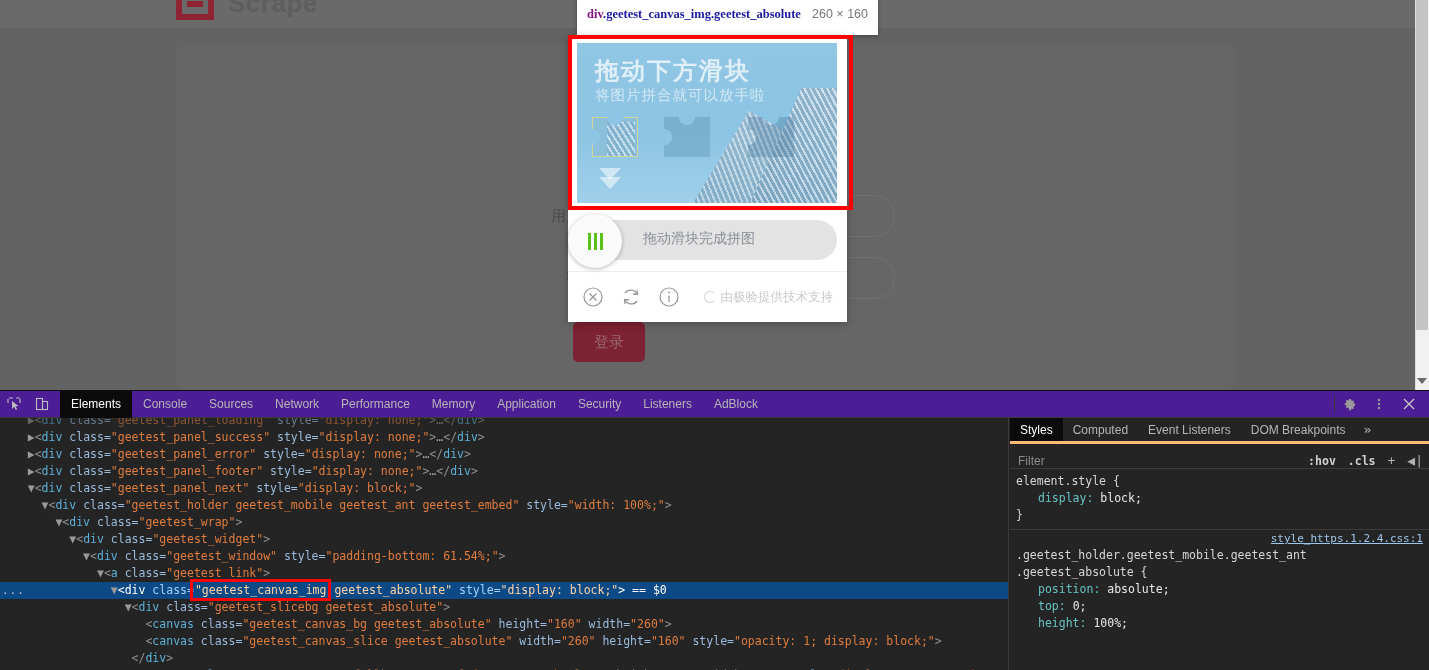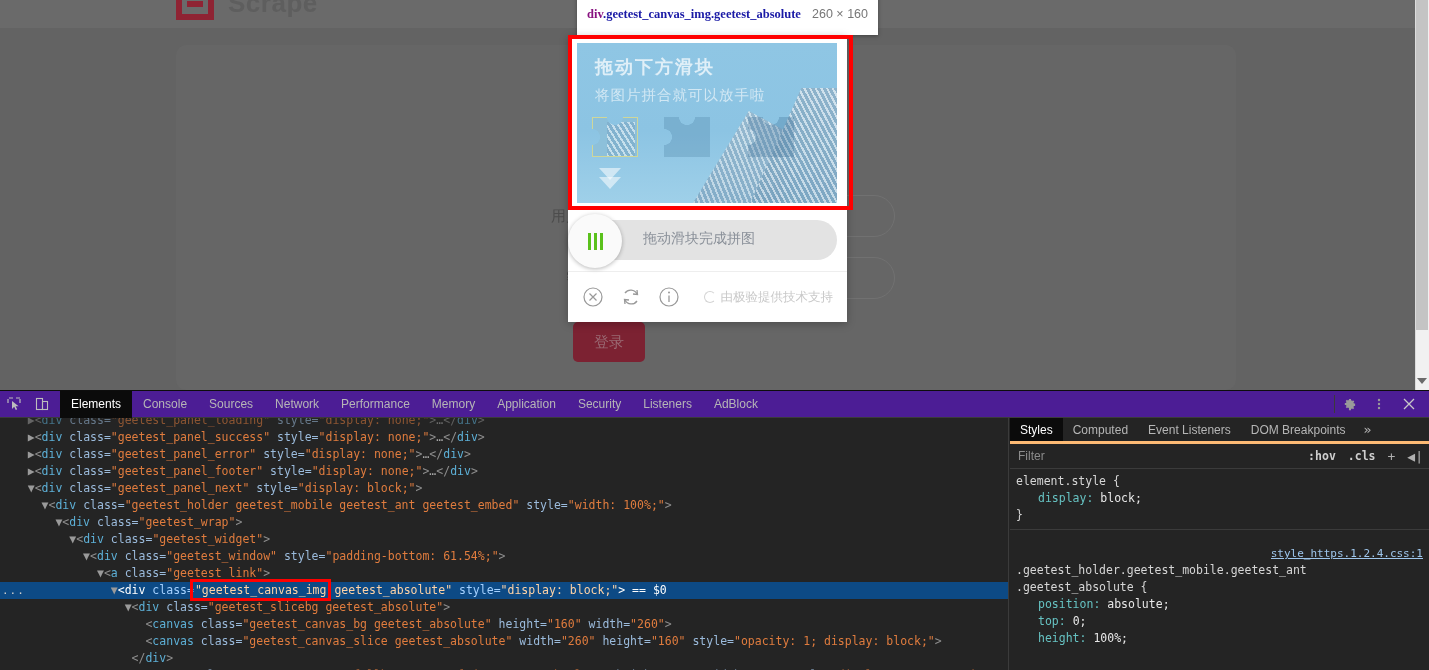--- a/index.html
+++ b/index.html
@@ -124,21 +124,21 @@
   #img-building2 {
     position: absolute; right: 54px; bottom: 0; width: 90px; height: 92px;
     background:
       repeating-linear-gradient(68deg, rgba(255,255,255,.5) 0 2px, rgba(110,150,180,.35) 2px 5px),
       linear-gradient(190deg, #b4ccdb 0%, #86aec8 100%);
     clip-path: polygon(0% 100%, 62% 0%, 100% 20%, 100% 100%);
     opacity: .85;
   }
   #img-title {
     position: absolute; left: 18px; top: 12px;
-    font-size: 18px; font-weight: bold; color: rgba(255,255,255,.72);
+    font-size: 24px; font-weight: bold; color: rgba(255,255,255,.72);
     letter-spacing: 2px; font-family: "DejaVu Sans", sans-serif;
   }
   #img-sub {
     position: absolute; left: 18px; top: 43px;
     font-size: 14.5px; color: rgba(255,255,255,.6);
     letter-spacing: 1px; font-family: "DejaVu Sans", sans-serif;
   }
   .puzzle {
     position: absolute; width: 46px; height: 40px;
     background: rgba(70,120,155,.30);
@@ -280,39 +280,39 @@
     height: 26px; display: flex; align-items: stretch;
     border-bottom: 3px solid #fdba74;
   }
   .st-tab {
     padding: 0 10px; display: flex; align-items: center; cursor: pointer;
     font-family: "Liberation Sans", sans-serif; font-size: 12px; color: #b6b6b6;
   }
   .st-tab.active { background: #0b0b0b; color: #fff; }
   .st-more { padding: 0 8px; display:flex; align-items:center; color:#b6b6b6; font-size:13px; cursor:pointer;}
   #styles-filterbar {
-    height: 25px; display: flex; align-items: center;
+    height: 25px; display: flex; align-items: flex-end;
     border-bottom: 1px solid #3b3b3b; padding-left: 8px;
   }
   #styles-filter {
     flex: 1; background: transparent; border: none; outline: none;
     color: #c8c8c8; font-size: 12px; font-family: "Liberation Sans", sans-serif;
   }
   #styles-filter::placeholder { color: #8c8c8c; }
   .fb-btn {
     font-family: "DejaVu Sans Mono", monospace; font-size: 11.5px;
     font-weight: bold; color: #cfcfcf; padding: 0 6px; cursor: pointer;
   }
   .fb-icon { color: #b0b0b0; padding: 0 6px; cursor: pointer; font-size: 13px; }
   #styles-body {
     font-size: 11.5px; line-height: 17px; padding: 4px 0 0 0;
     color: #c8c8c8; overflow: hidden; height: 200px;
   }
   .srule { padding: 0 6px 2px 6px; }
-  .srule.sep { border-top: 1px solid #3b3b3b; padding-top: 15px; margin-top: 3px; }
+  .srule.sep { border-top: 1px solid #3b3b3b; padding-top: 0; margin-top: 3px; }
   .sline { white-space: pre; }
   .s-sel  { color: #d6d6d6; }
   .s-prop { color: #66c2c2; padding-left: 22px; }
   .s-val  { color: #e8e8e8; }
   .s-brace{ color: #d6d6d6; }
   .s-link {
     float: right; color: #9ec6ec; text-decoration: underline;
     font-size: 11px; cursor: pointer; max-width: 170px; overflow: hidden;
     white-space: nowrap;
   }

